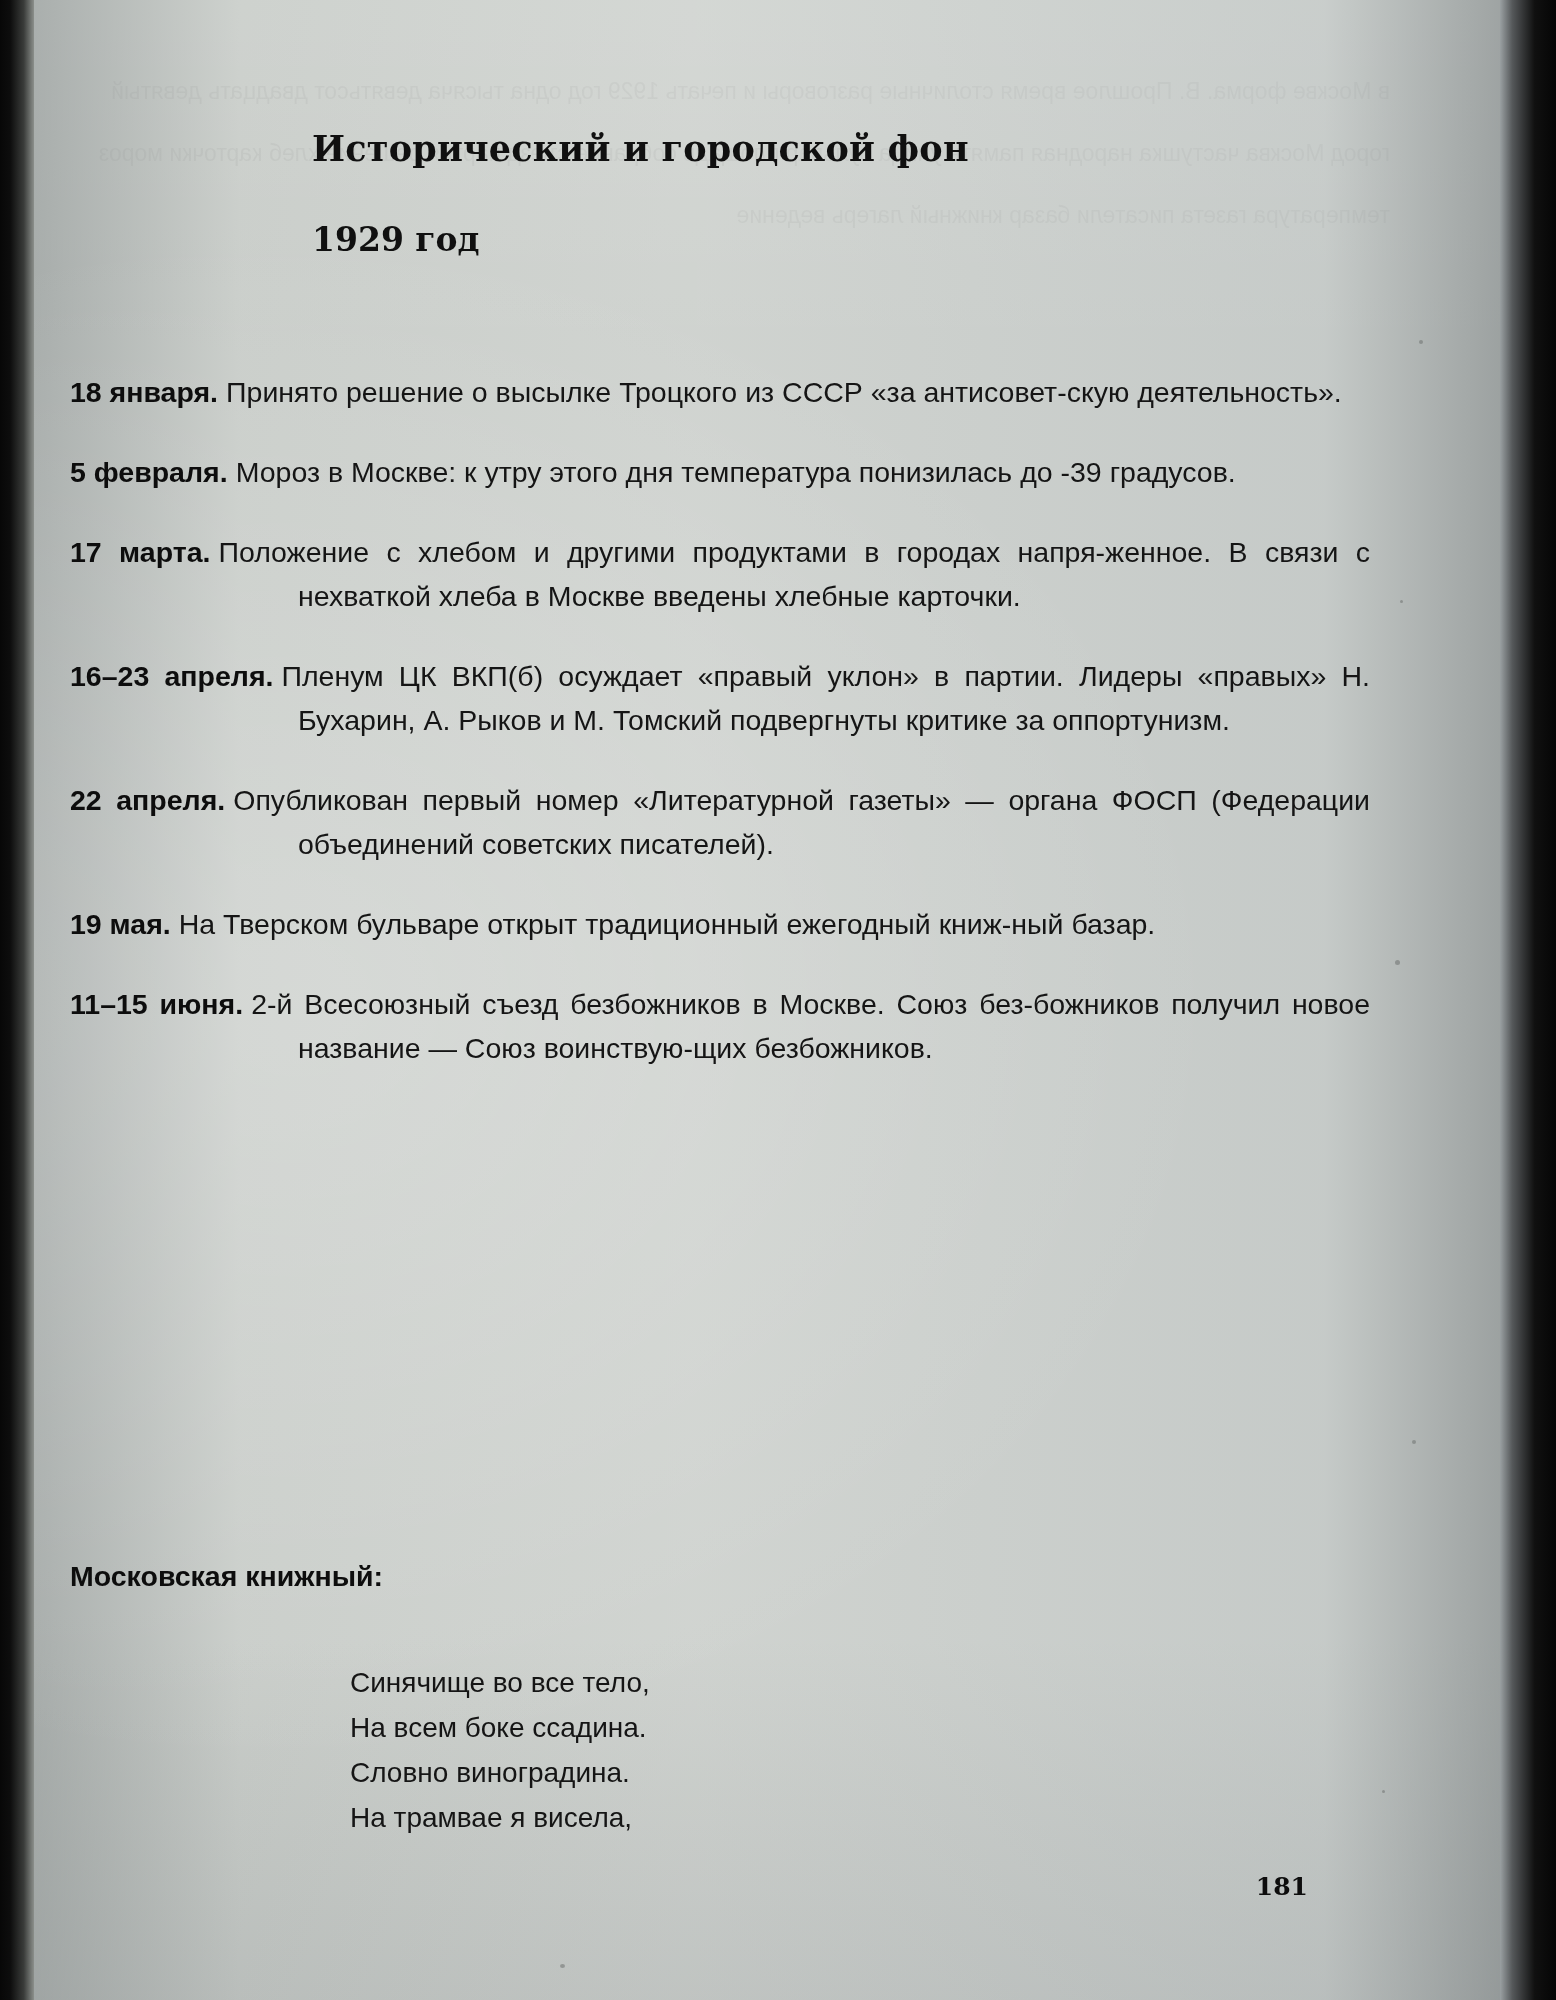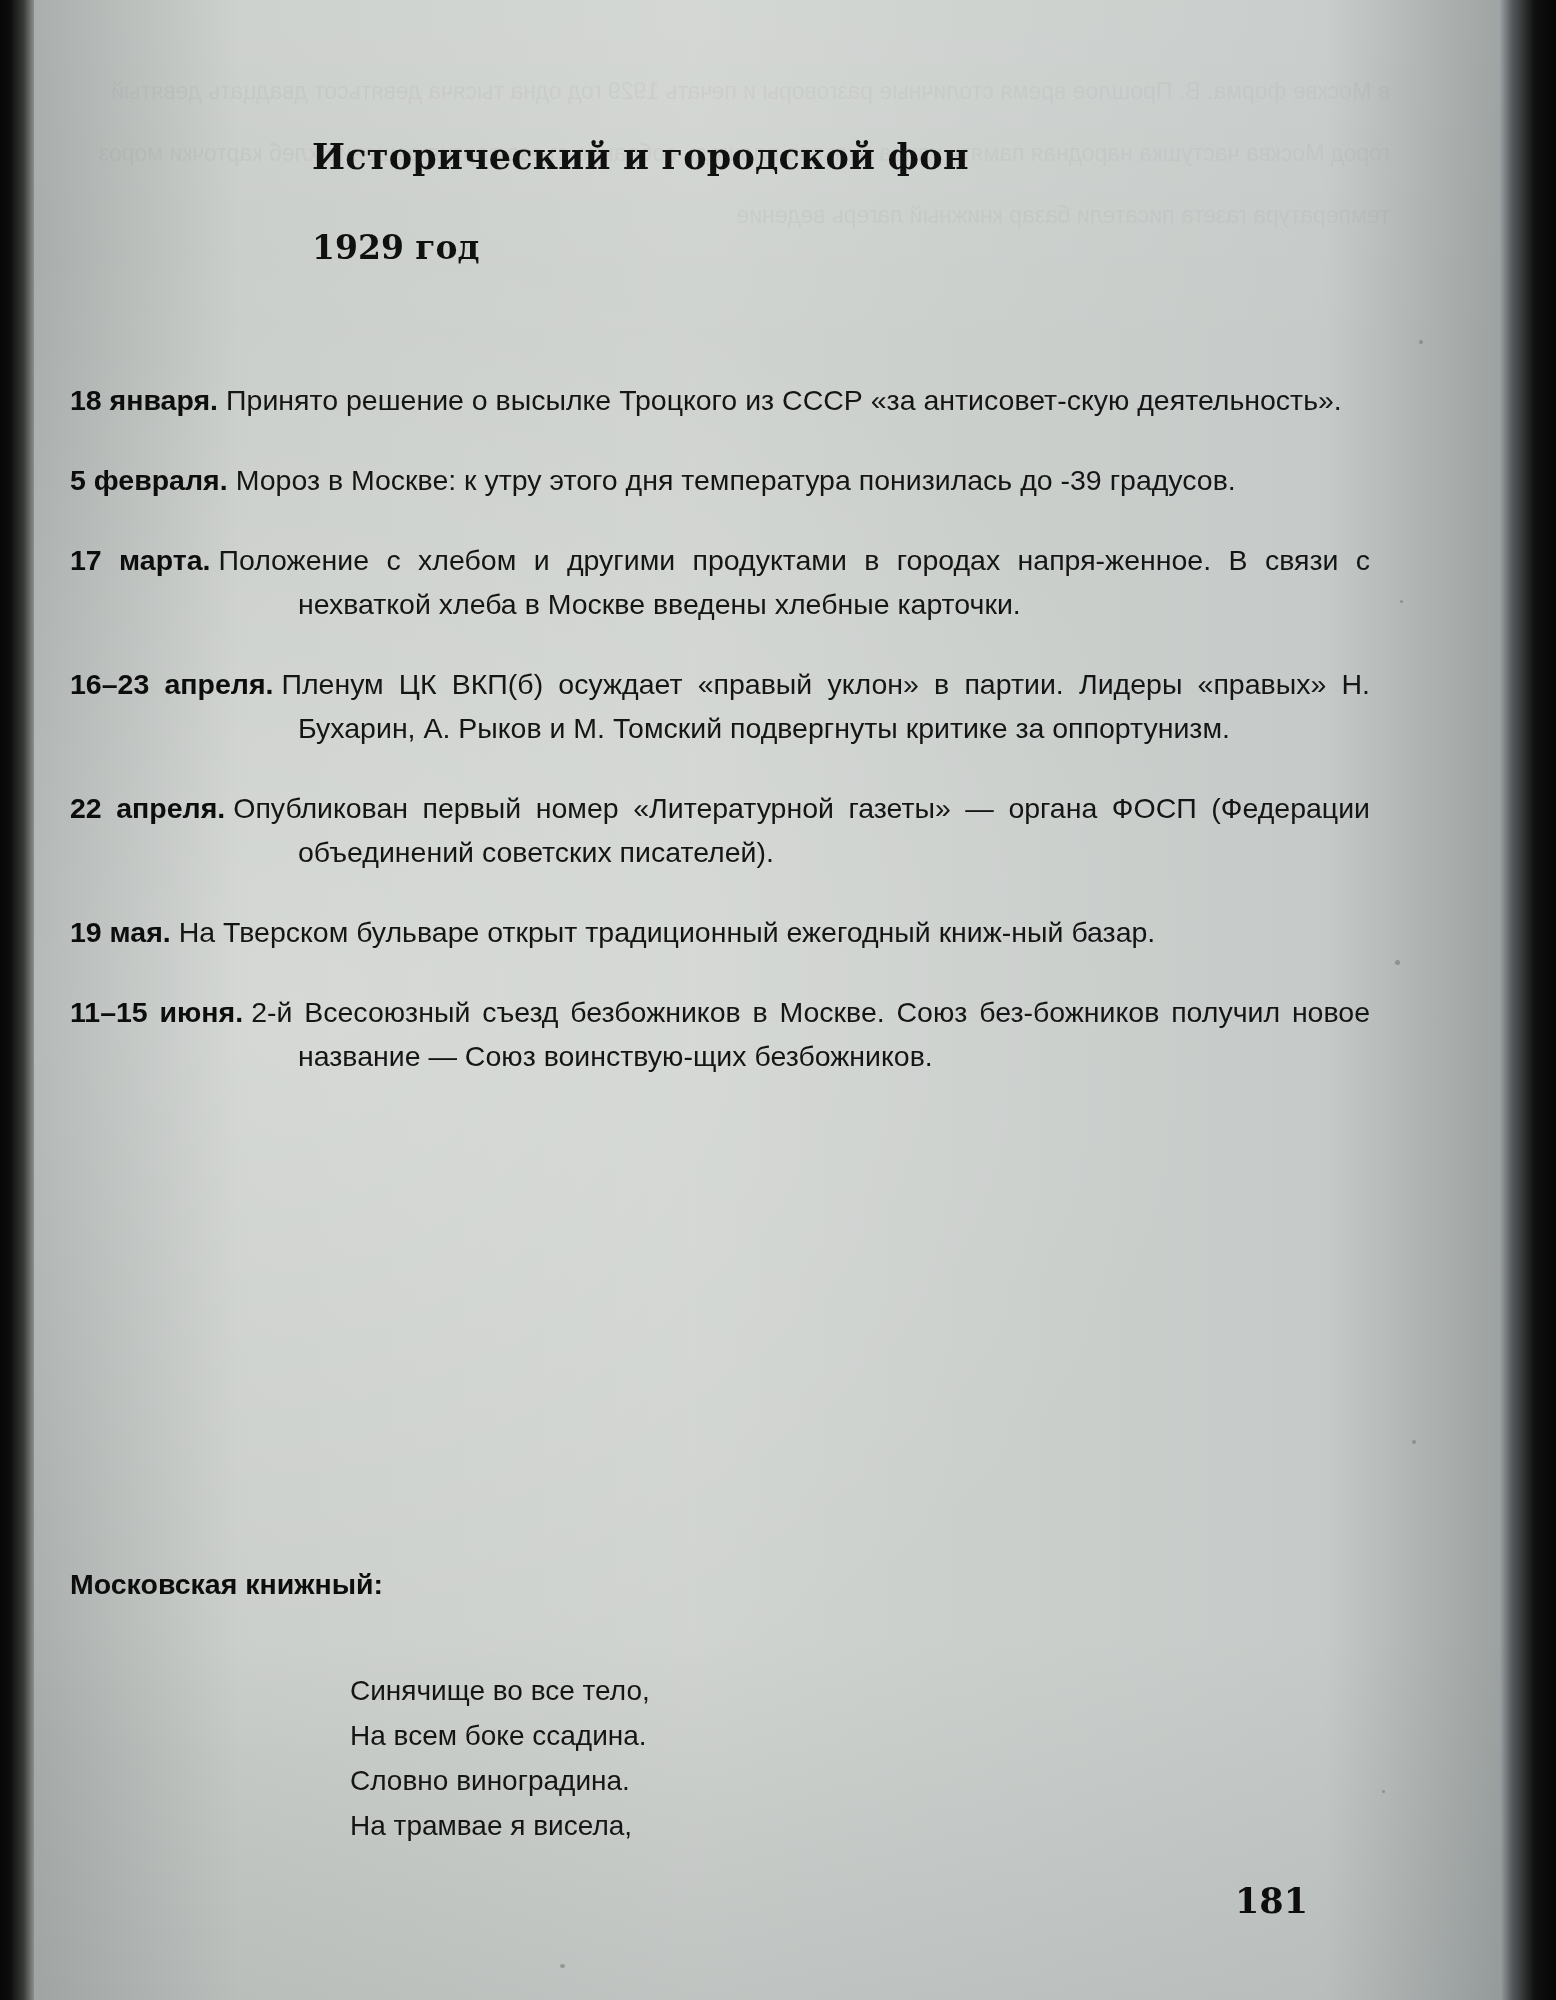--- a/index.html
+++ b/index.html
@@ -63,21 +63,21 @@
     transform: scaleX(-1);
     z-index: 1;
     pointer-events: none;
     white-space: pre-wrap;
     font-family: "Liberation Sans", sans-serif;
   }
 
   
   .content {
     position: absolute;
-    left: 34px; top: 8px;
+    left: 34px; top: 0;
     width: 1466px; height: 1408px;
     z-index: 4;
     color: #141414;
   }
 
   .h-title {
     position: absolute;
     left: 278px;
     top: 128px;
     font-family: "DejaVu Serif", serif;
@@ -144,21 +144,21 @@
     color: #151515;
     font-weight: 500;
   }
   .chastushka div { white-space: nowrap; margin-left: 48px; }
 
   .page-num {
     position: absolute;
     right: 192px;
     top: 1872px;
     font-family: "DejaVu Serif", serif;
-    font-size: 35px;
+    font-size: 25px;
     font-weight: 700;
     color: #0d0d0d;
   }
 
   
   .speck {
     position: absolute;
     background: #6d7170;
     border-radius: 50%;
     z-index: 5;

